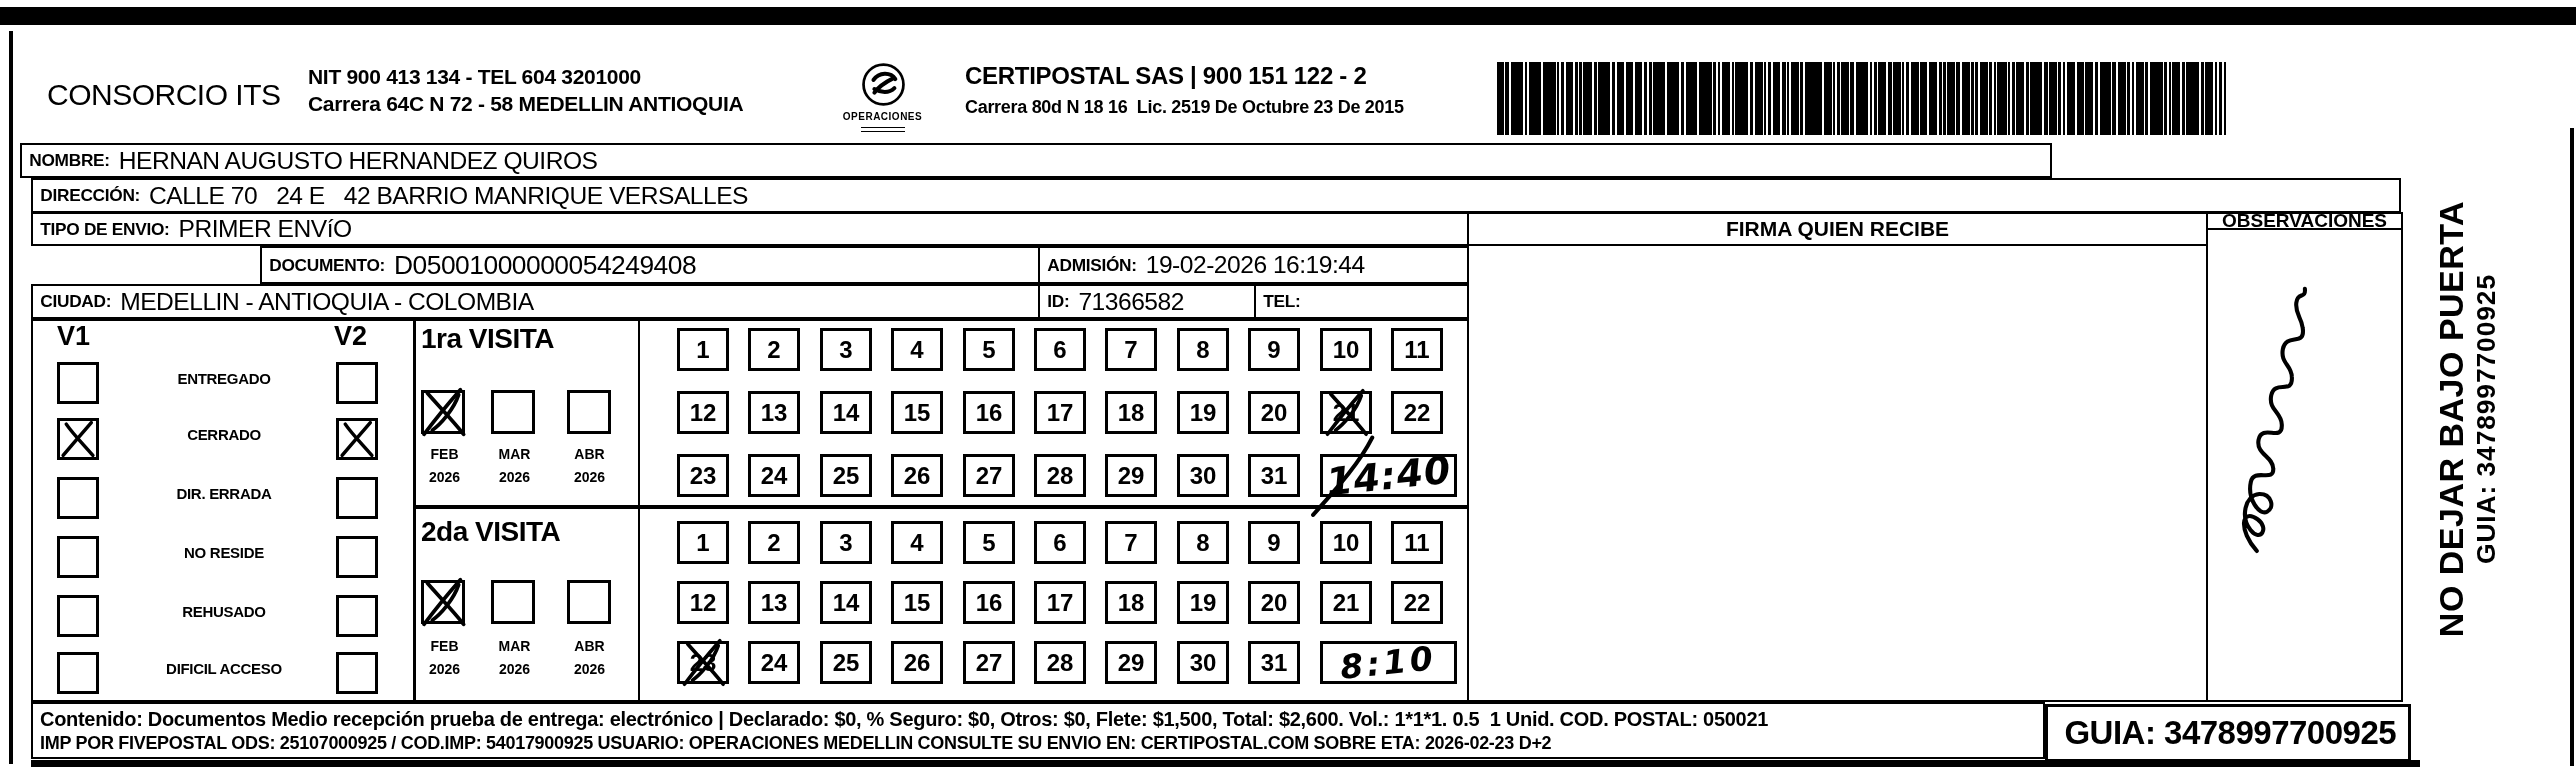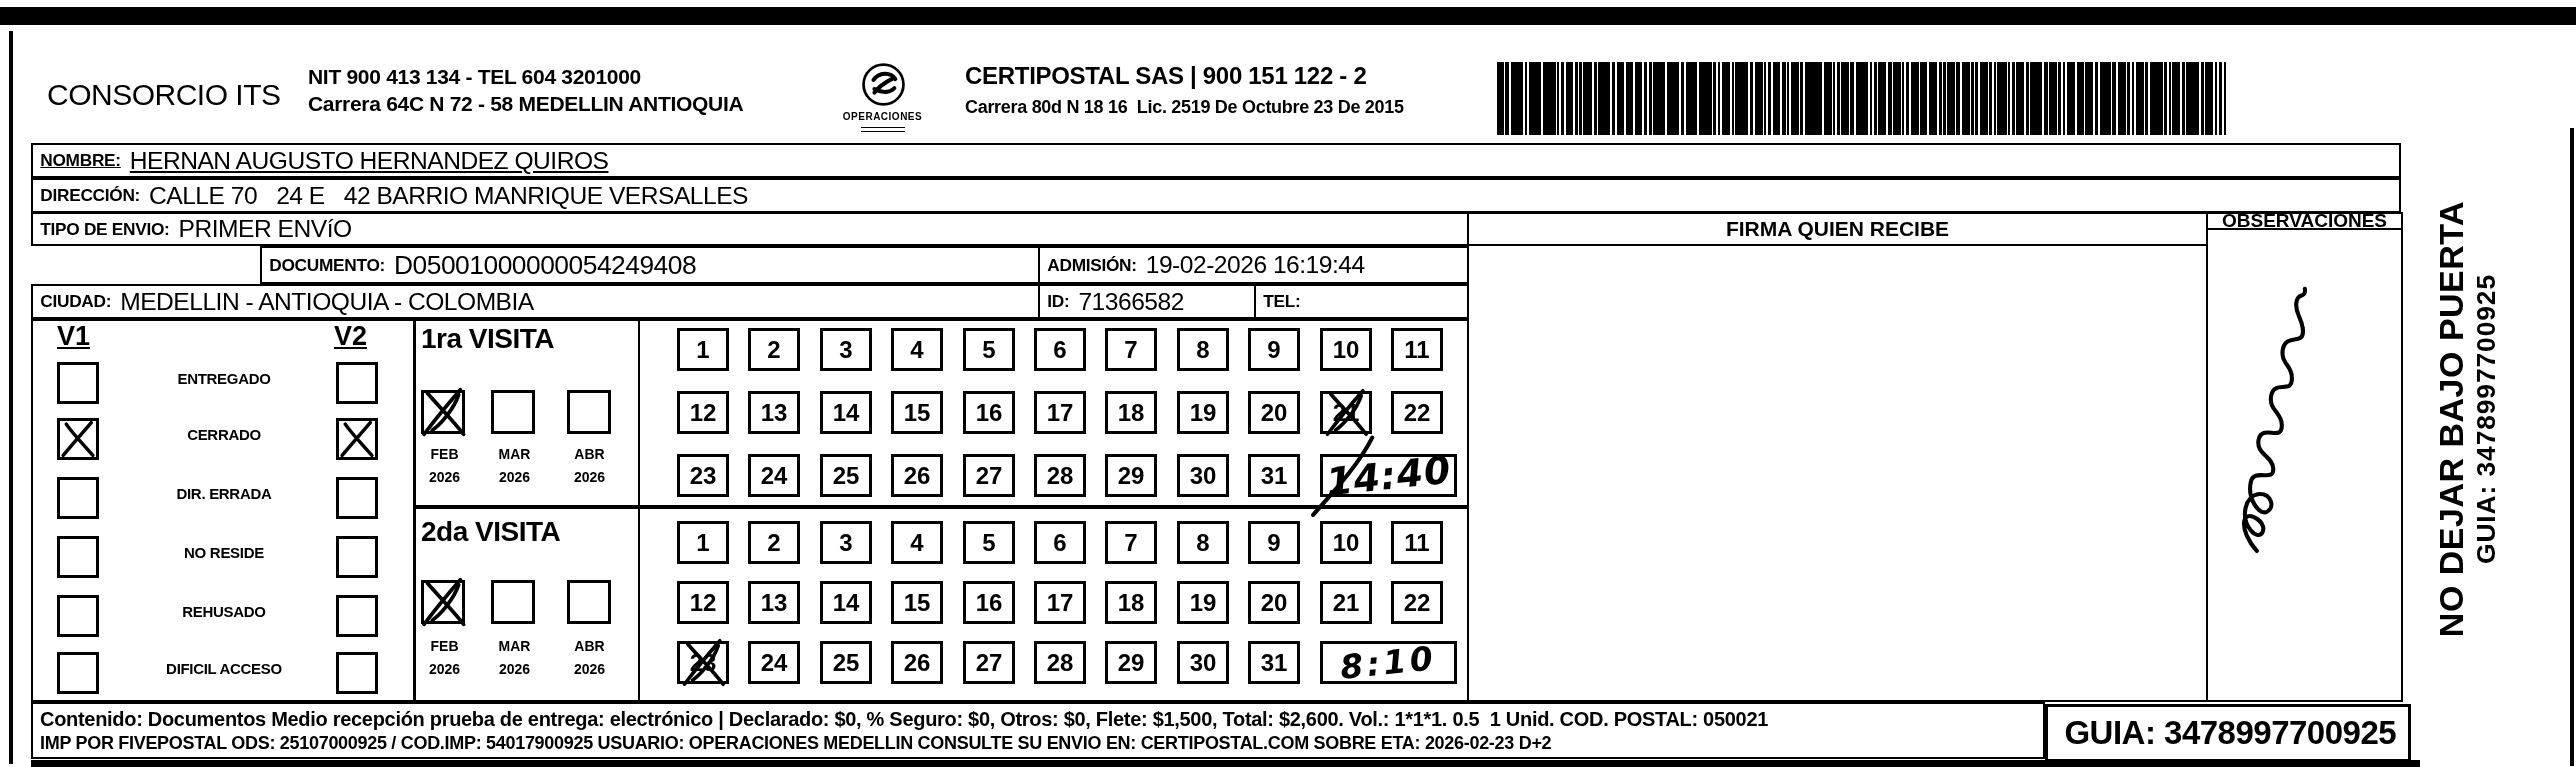--- a/index.html
+++ b/index.html
@@ -22,21 +22,21 @@
   .logodash{position:absolute;border-top:1.8px solid #000;border-bottom:1.8px solid #000;height:2.7px;}
   .barcode{position:absolute;left:1497px;top:62px;width:729px;height:73px;background-color:#fff;
     background-image:
       repeating-linear-gradient(90deg,#000 0 2.7px,rgba(0,0,0,0) 2.7px 4.6px),
       repeating-linear-gradient(90deg,#000 0 1.8px,rgba(0,0,0,0) 1.8px 8.2px),
       repeating-linear-gradient(90deg,#000 0 6.4px,rgba(0,0,0,0) 6.4px 17.3px);}
   .cb{position:absolute;width:42px;height:42px;border:3.6px solid #000;box-sizing:border-box;background:#fff;}
   .cb svg,.daybox svg{position:absolute;left:0;top:0;width:100%;height:100%;overflow:visible;}
   .cb svg path,.daybox svg path,.tail path,.sig path,.logo-ic path{fill:none;stroke:#000;stroke-width:4.5;stroke-linecap:round;}
   .slabel{position:absolute;font-size:15px;font-weight:700;text-align:center;letter-spacing:-0.3px;}
-  .v12{position:absolute;font-size:27px;font-weight:700;text-decoration:underline;}
+  .v12{position:absolute;font-size:27px;font-weight:700;}
   .vtitle{position:absolute;font-size:28px;font-weight:700;letter-spacing:-0.5px;}
   .mlabel{position:absolute;font-size:14px;font-weight:700;line-height:23px;text-align:center;}
   .daybox{position:absolute;width:52px;height:43px;border:3.6px solid #000;box-sizing:border-box;
           display:flex;align-items:center;justify-content:center;
           font-size:24px;font-weight:700;background:#fff;}
   .timebox{width:137px;}
   .hand{font-family:"DejaVu Sans",sans-serif;font-style:italic;font-weight:700;
         font-size:33px;transform:rotate(-6deg);letter-spacing:3.6px;}
   .hand-big{font-size:38px;letter-spacing:0.9px;}
   .divider{position:absolute;left:414px;top:505px;width:1056px;height:3.6px;background:#000;}
@@ -75,21 +75,21 @@
     </svg>
   </div>
   <div class="abs logolbl" style="left:837px;top:111px;width:91px;">OPERACIONES</div>
   <div class="logodash" style="left:861px;top:127px;width:44px;"></div>
 
   <div class="abs rline1" style="left:965px;top:62px;">CERTIPOSTAL SAS | 900 151 122 - 2</div>
   <div class="abs rline2" style="left:965px;top:97px;">Carrera 80d N 18 16  Lic. 2519 De Octubre 23 De 2015</div>
 
   <div class="barcode"></div>
 
-  <div class="bx" style="left:31px;top:143px;width:2370px;height:35px;text-decoration:underline;">
+  <div class="bx" style="left:20px;top:143px;width:2032px;height:35px;">
     <span class="lbl">NOMBRE:</span>
     <span class="val">HERNAN AUGUSTO HERNANDEZ QUIROS</span>
   </div>
   <div class="bx" style="left:31px;top:178px;width:2370px;height:35px;">
     <span class="lbl">DIRECCIÓN:</span>
     <span class="val">CALLE 70   24 E   42 BARRIO MANRIQUE VERSALLES</span>
   </div>
 
   <div class="bx" style="left:31px;top:212px;width:1439px;height:34px;">
     <span class="lbl">TIPO DE ENVIO:</span>

